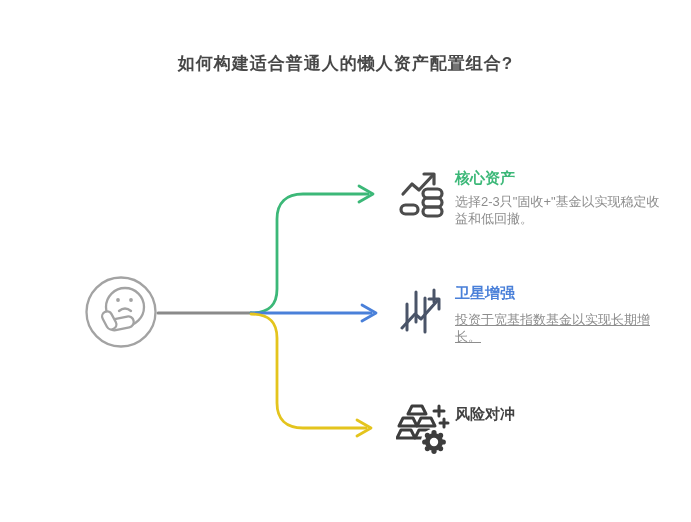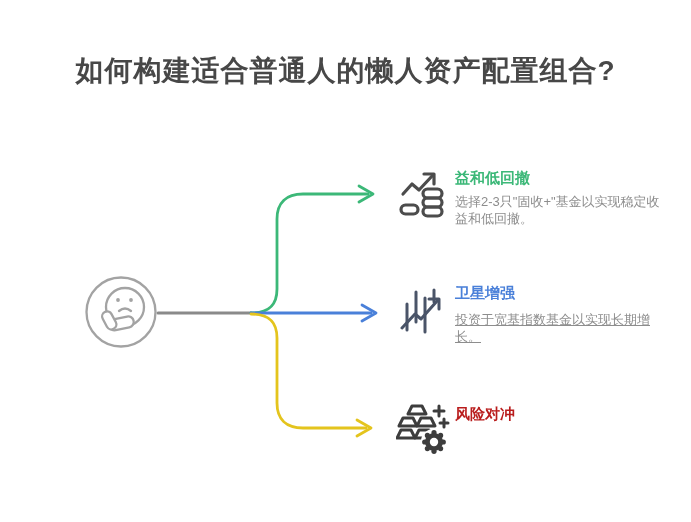--- a/index.html
+++ b/index.html
@@ -2,21 +2,21 @@
 <html><head>
 <meta charset="utf-8">
 <style>
   html,body{margin:0;padding:0;background:#fff;}
   .stage{
     position:relative;width:691px;height:522px;background:#ffffff;overflow:hidden;
     font-family:"Liberation Sans",sans-serif;
   }
   .title{
     position:absolute;left:0;top:52px;width:100%;margin:0;
-    text-align:center;font-size:28px;font-weight:bold;letter-spacing:1px;
+    text-align:center;font-size:17px;font-weight:bold;letter-spacing:1px;
   }
   .connectors{position:absolute;left:0;top:0;}
   .center-node{position:absolute;left:83px;top:274px;width:76px;height:76px;}
   .branch-icon{position:absolute;}
   .icon-core{left:398px;top:167px;}
   .icon-satellite{left:400px;top:286px;}
   .icon-hedge{left:396px;top:402px;}
   .branch-label{
     position:absolute;left:455px;margin:0;
     font-size:15px;font-weight:bold;line-height:1.1;
@@ -76,21 +76,21 @@
       <g fill="none" stroke-width="3.2" stroke-linecap="round" stroke-linejoin="round" stroke="#4c4c4c">
         <path d="M5,27 L14,17 L21,23 L35,8"></path>
         <path d="M26,7 L36,7 L36,17"></path>
         <rect x="3" y="38" width="17" height="9" rx="4.5"></rect>
         <rect x="25" y="22" width="19" height="9" rx="4.5"></rect>
         <rect x="25" y="31" width="19" height="9" rx="4.5"></rect>
         <rect x="25" y="40" width="19" height="9" rx="4.5"></rect>
       </g>
     </svg>
   </div>
-  <h2 class="branch-label label-core" style="color: rgb(60, 184, 120);">益和低回撤</h2>
+  <h2 class="branch-label label-core" style="color: rgb(60, 184, 120);">核心资产</h2>
   <p class="branch-desc desc-core" style="color: rgb(141, 141, 141);">选择2-3只"固收+"基金以实现稳定收
 益和低回撤。</p>
 
   <div class="branch-icon icon-satellite">
     <svg width="46" height="52" viewBox="0 0 46 52">
       <g fill="none" stroke-width="3" stroke-linecap="round" stroke-linejoin="round" stroke="#4a5468">
         <line x1="7" y1="18" x2="7" y2="44"></line>
         <line x1="16" y1="6" x2="16" y2="36"></line>
         <line x1="25" y1="12" x2="25" y2="46"></line>
         <line x1="34" y1="4" x2="34" y2="16"></line>
@@ -124,15 +124,15 @@
           <circle cx="28.7" cy="40" r="2.6"></circle>
             <circle cx="31.4" cy="33.4" r="2.6"></circle>
           <circle cx="38" cy="30.7" r="2.6"></circle>
             <circle cx="44.6" cy="33.4" r="2.6"></circle>
           <circle cx="38" cy="40" r="9"></circle>
         </g>
         <circle cx="38" cy="40" r="4.2" fill="#ffffff"></circle>
       </g>
     </svg>
   </div>
-  <h2 class="branch-label label-hedge" style="color: #b91c1c;">风险对冲</h2>
+  <h2 class="branch-label label-hedge" style="color: #404040;">风险对冲</h2>
 
 </div>
 
 </body></html>

